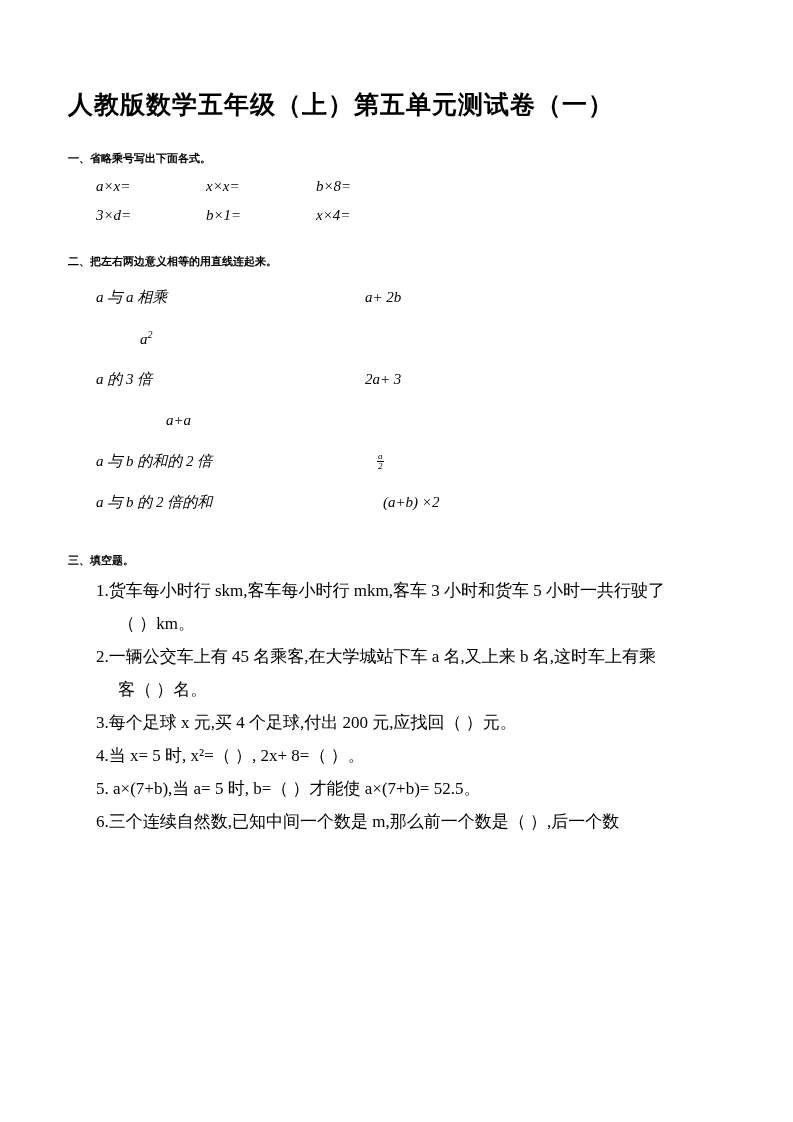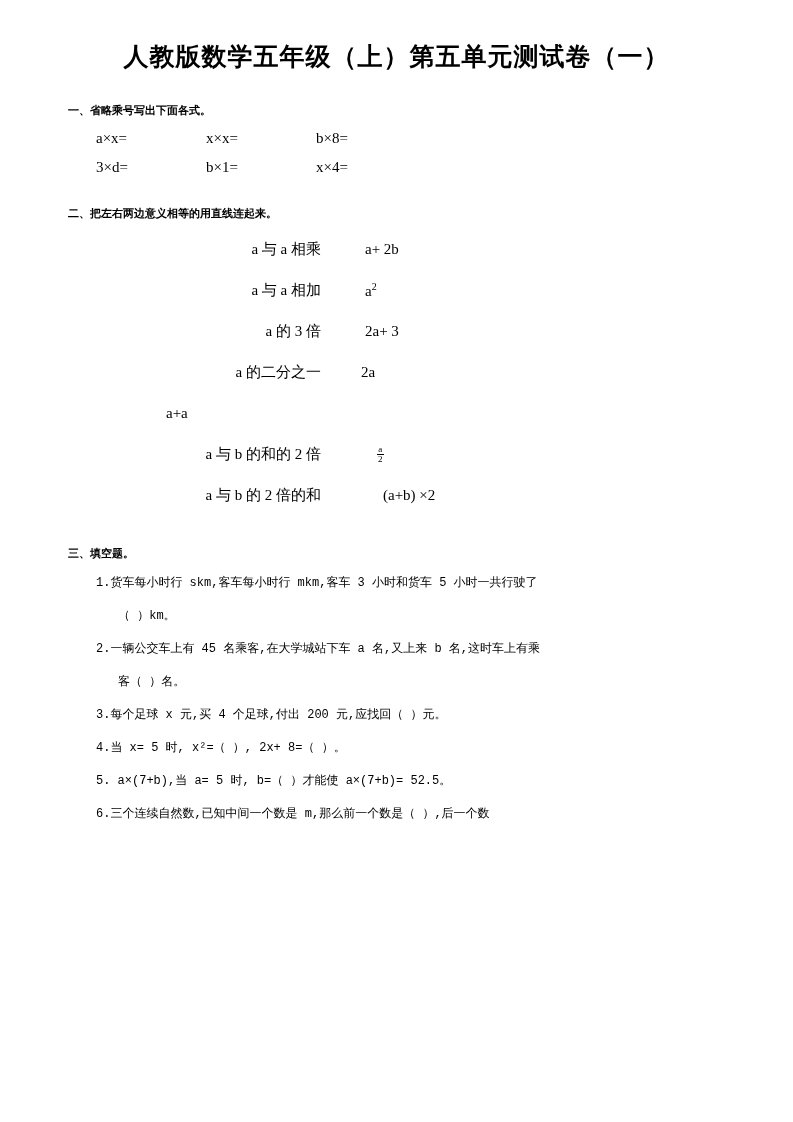--- a/index.html
+++ b/index.html
@@ -15,69 +15,67 @@
     position: relative;
   }
   .page {
     width: 793px;
     height: 1122px;
     box-sizing: border-box;
     padding: 0 68px;
     position: relative;
   }
   .title {
-    text-align: center;
     font-family: "Liberation Sans", sans-serif;
     font-weight: bold;
     font-size: 25px;
     letter-spacing: 1px;
-    margin-top: 40px;
+    margin-top: 88px;
     margin-bottom: 0;
   }
   .section-head {
     font-family: "Liberation Sans", sans-serif;
     font-weight: bold;
     font-size: 11px;
     margin-top: 30px;
     margin-bottom: 6px;
   }
   .expr-row {
     font-size: 15px;
     margin: 12px 0 0 28px;
     display: flex;
   }
   .expr-row .cell {
     display: inline-block;
   }
   .ital {
+    font-style: italic;
   }
   .match-list {
     margin: 8px 0 0 0;
     padding: 0;
   }
   .match-row {
     display: flex;
     align-items: center;
     margin: 0 0 0 28px;
     height: 41px;
     font-size: 15px;
   }
   .match-left {
     width: 225px;
-    text-align: right;
   }
   .match-right {
     white-space: nowrap;
   }
   .fill-item {
-    font-size: 12px;
+    font-size: 17px;
     margin: 0 0 0 28px;
     line-height: 33px;
     text-indent: 0;
-    font-family: Liberation Mono, monospace;
   }
   .fill-item .cont {
     display: block;
     margin-left: 22px;
   }
   sup {
     font-size: 10px;
     vertical-align: super;
   }
   .frac {
@@ -120,33 +118,28 @@
   <div class="section-head">二、把左右两边意义相等的用直线连起来。</div>
 
   <div class="match-list">
 
     <div class="match-row">
       <span class="match-left ital">a 与 a 相乘</span>
       <span class="match-right ital" style="margin-left:44px">a+ 2b</span>
     </div>
 
     <div class="match-row">
-      <span class="match-left ital">a 与 a 相加</span>
       <span class="match-right ital" style="margin-left:44px"><span>a</span><sup>2</sup></span>
     </div>
 
     <div class="match-row">
       <span class="match-left ital">a 的 3 倍</span>
       <span class="match-right ital" style="margin-left:44px">2a+ 3</span>
     </div>
 
-    <div class="match-row">
-      <span class="match-left ital">a 的二分之一</span>
-      <span class="match-right ital" style="margin-left:40px">2a</span>
-    </div>
 
     <div class="match-row">
       <span class="match-right ital" style="margin-left:70px">a+a</span>
     </div>
 
     <div class="match-row">
       <span class="match-left ital">a 与 b 的和的 2 倍</span>
       <span class="match-right ital" style="margin-left:56px">
         <span class="frac">
           <span class="num">a</span>

